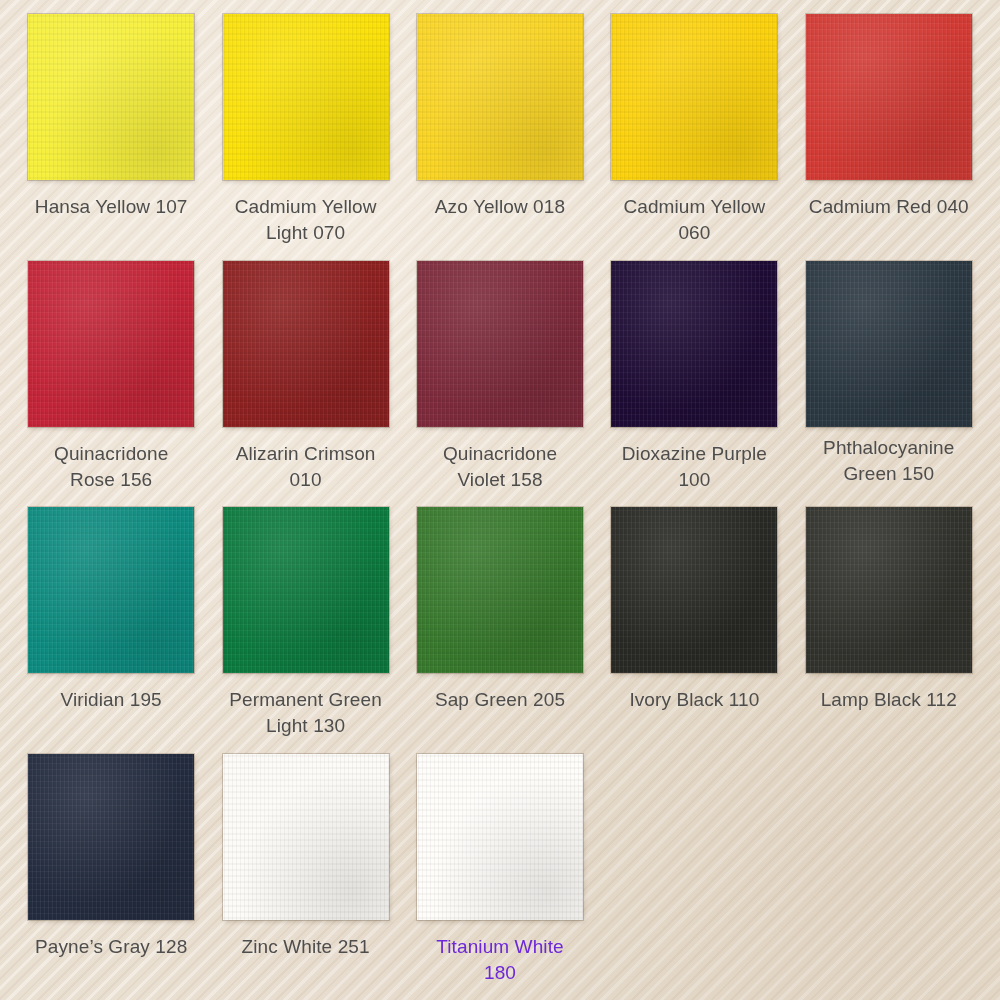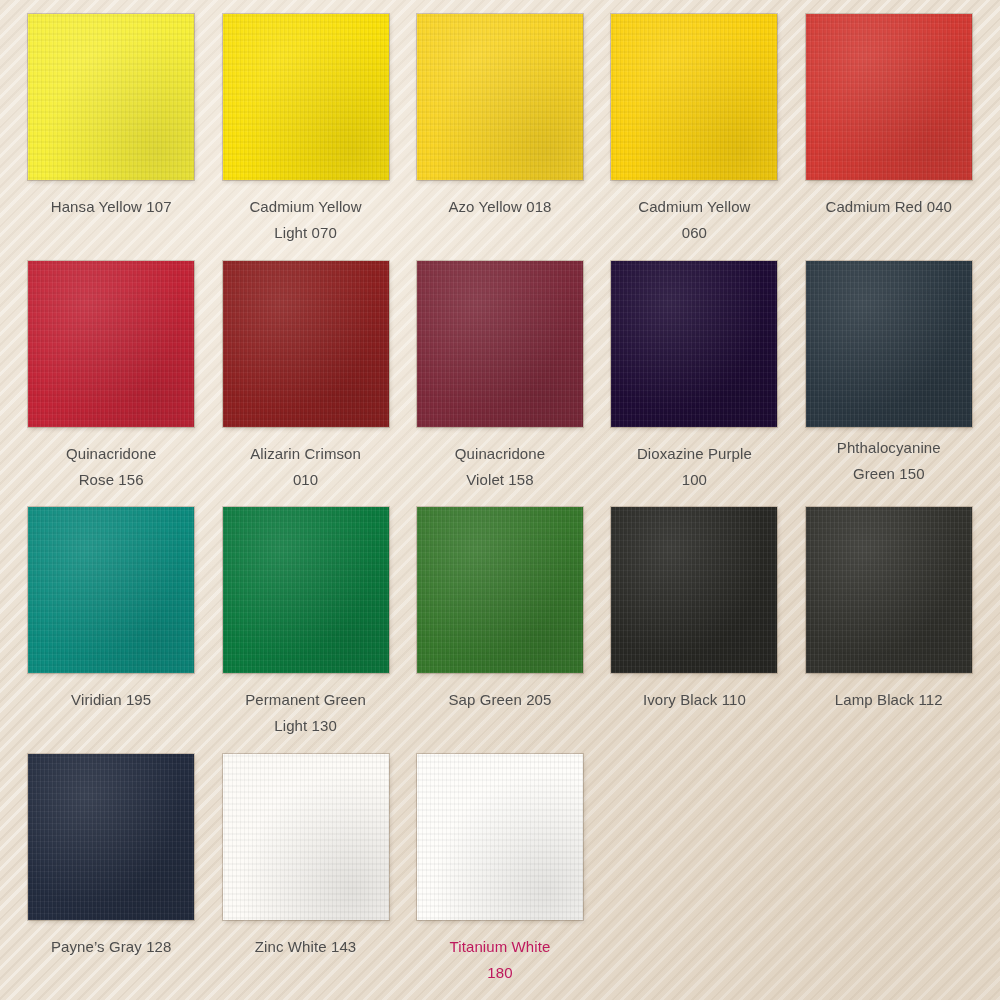--- a/index.html
+++ b/index.html
@@ -113,21 +113,21 @@
     background:
       radial-gradient(ellipse at 35% 25%, rgba(255,255,255,0.10) 0%, rgba(255,255,255,0) 62%),
       radial-gradient(ellipse at 78% 82%, rgba(0,0,0,0.10) 0%, rgba(0,0,0,0) 62%);
     pointer-events: none;
   }
 
   .swatch-label {
     margin-top: 14px;
     width: 180px;
     text-align: center;
-    font-size: 15px;
+    font-size: 19px;
     line-height: 26px;
     color: #4D4D4D;
     letter-spacing: 0.1px;
     white-space: pre-line;
   }
 </style>
 </head>
 <body style="background-color: rgb(234, 224, 210);">
 
 <div id="paper-texture"></div>
@@ -220,22 +220,22 @@
     <div class="swatch-label" style="color: rgb(77, 77, 77);">Lamp Black 112</div>
   </div>
 
   <div class="swatch-cell">
     <div class="swatch-chip" style="background-color: rgb(35, 44, 63); width: 166px; height: 166px;"></div>
     <div class="swatch-label" style="color: rgb(77, 77, 77);">Payne’s Gray 128</div>
   </div>
 
   <div class="swatch-cell">
     <div class="swatch-chip" style="background-color: rgb(253, 251, 247); width: 166px; height: 166px;"></div>
-    <div class="swatch-label" style="color: rgb(77, 77, 77);">Zinc White 143</div>
+    <div class="swatch-label" style="color: rgb(77, 77, 77);">Zinc White 251</div>
   </div>
 
   <div class="swatch-cell">
     <div class="swatch-chip" style="background-color: rgb(254, 253, 250); width: 166px; height: 166px;"></div>
-    <div class="swatch-label" style="color: #be185d;">Titanium White
+    <div class="swatch-label" style="color: #6d28d9;">Titanium White
 180</div>
   </div>
 
 </div>
 
 </body></html>

